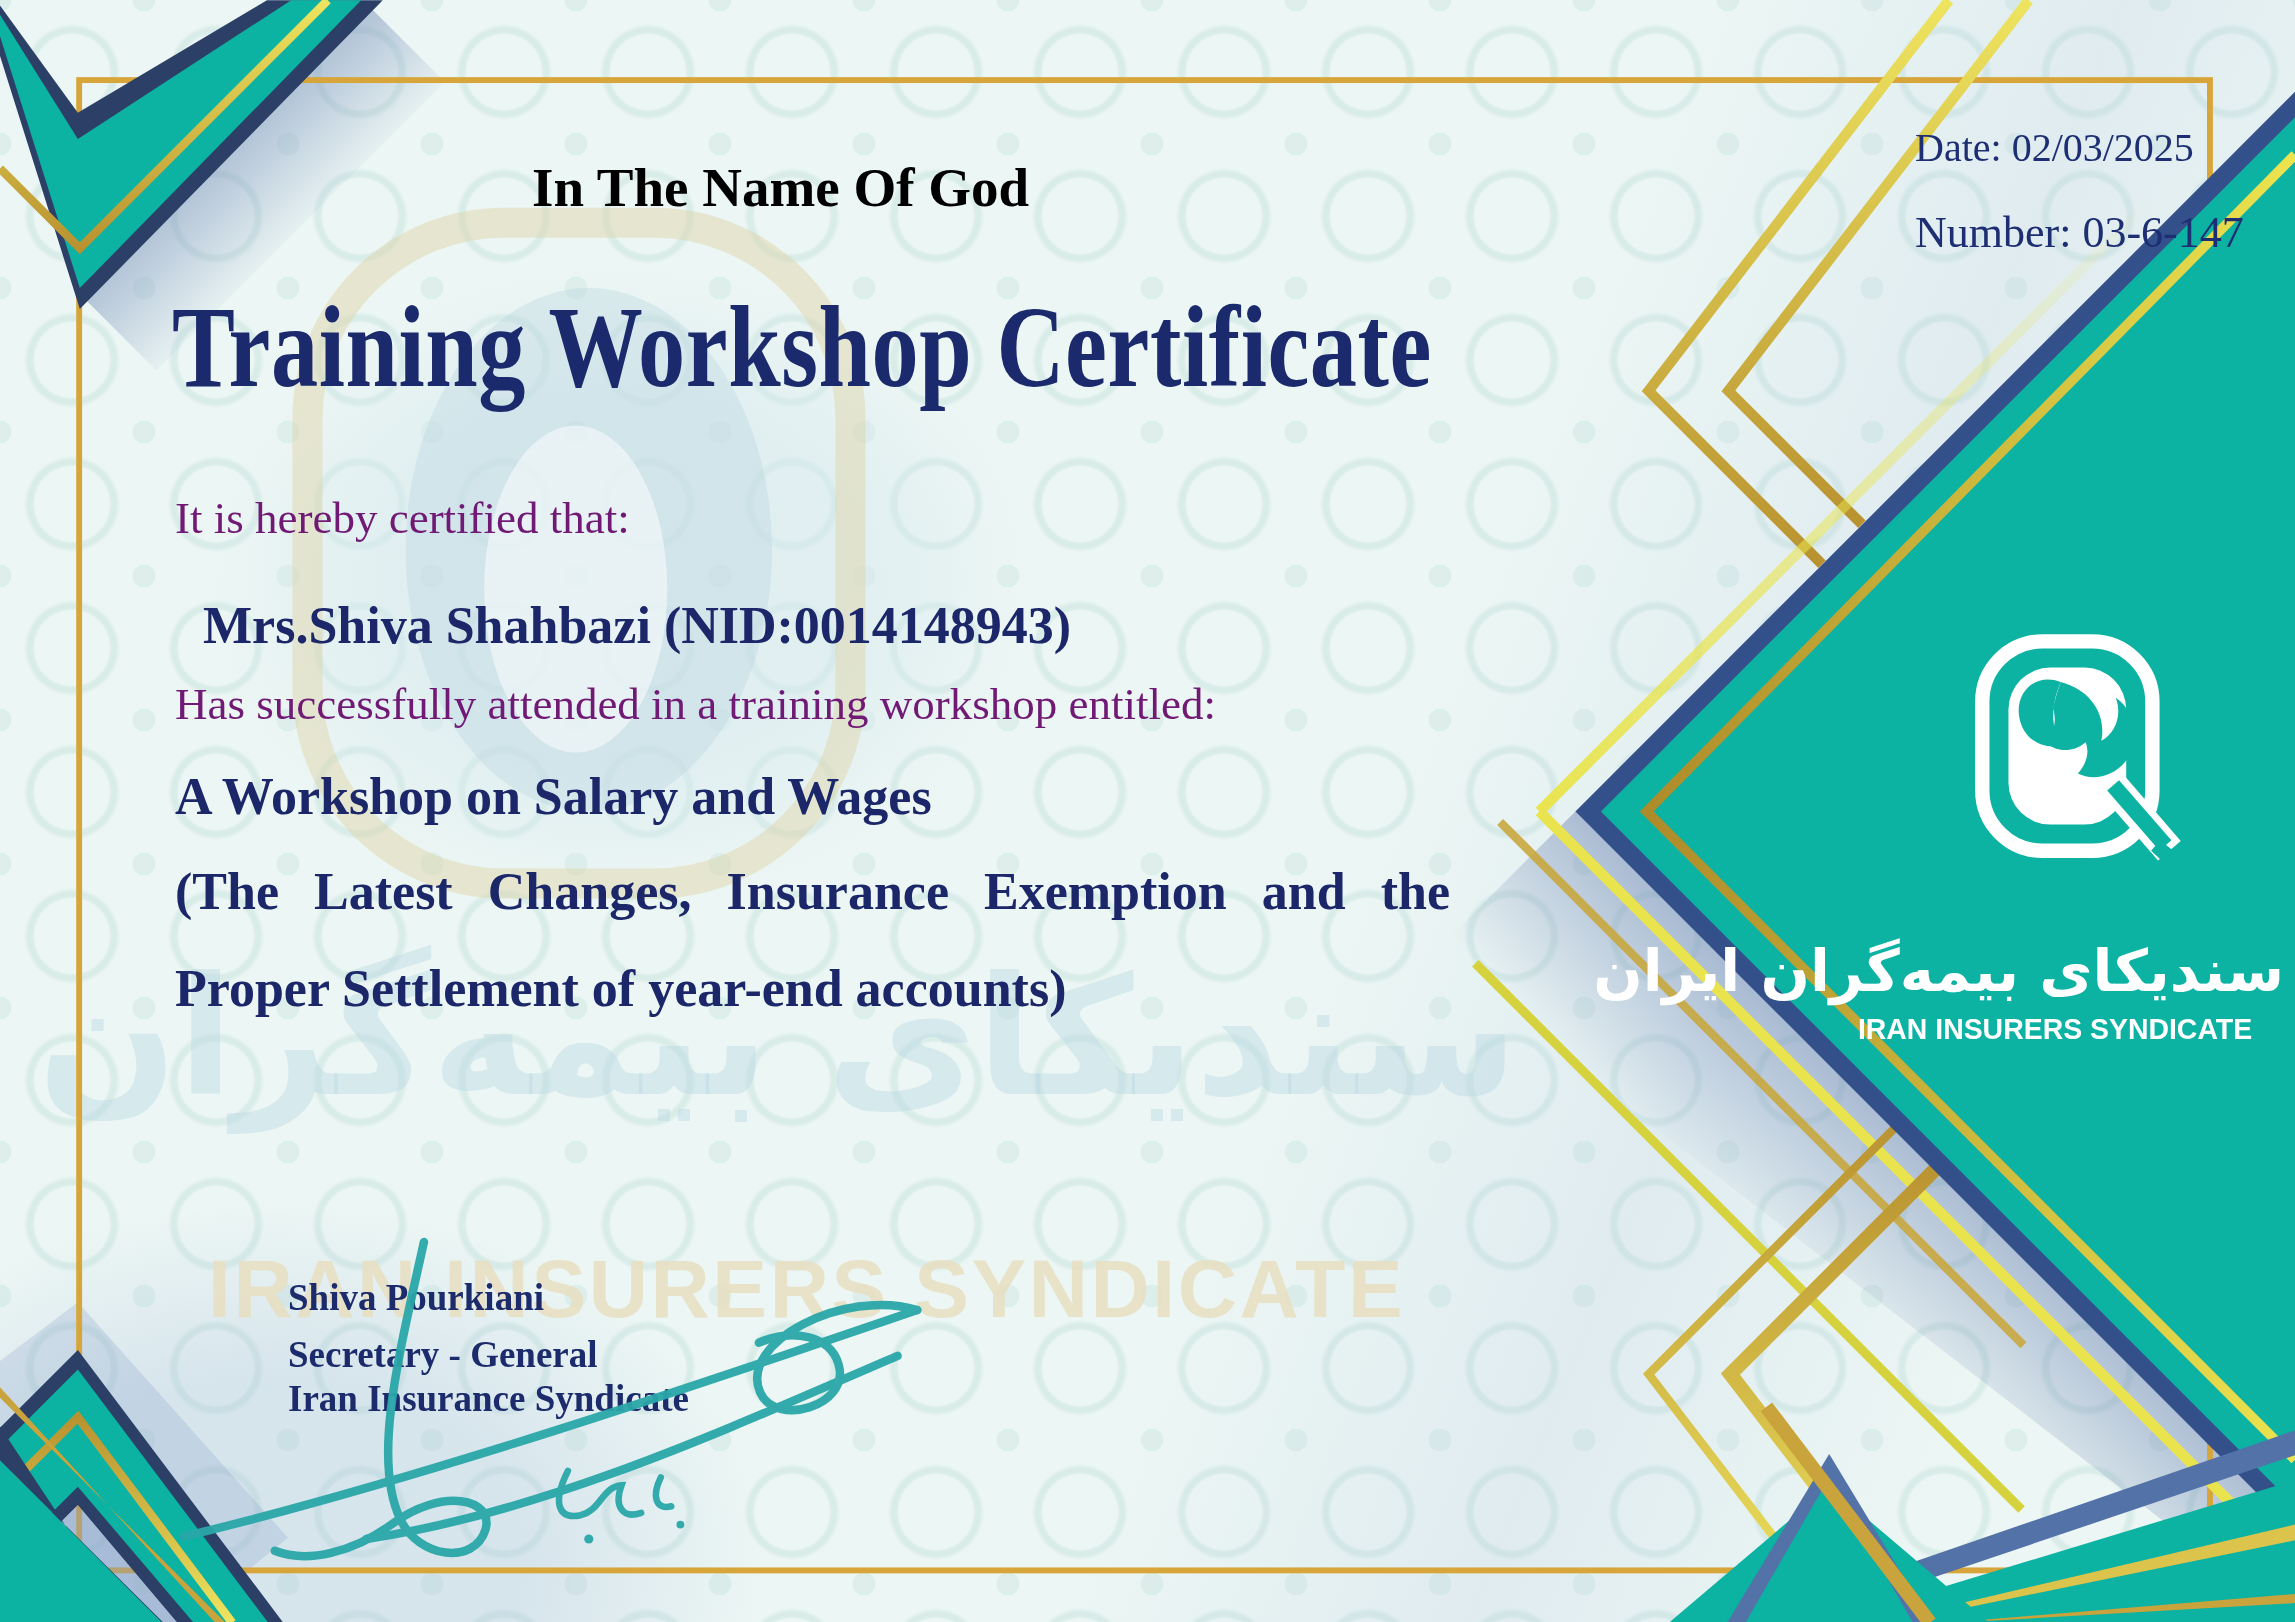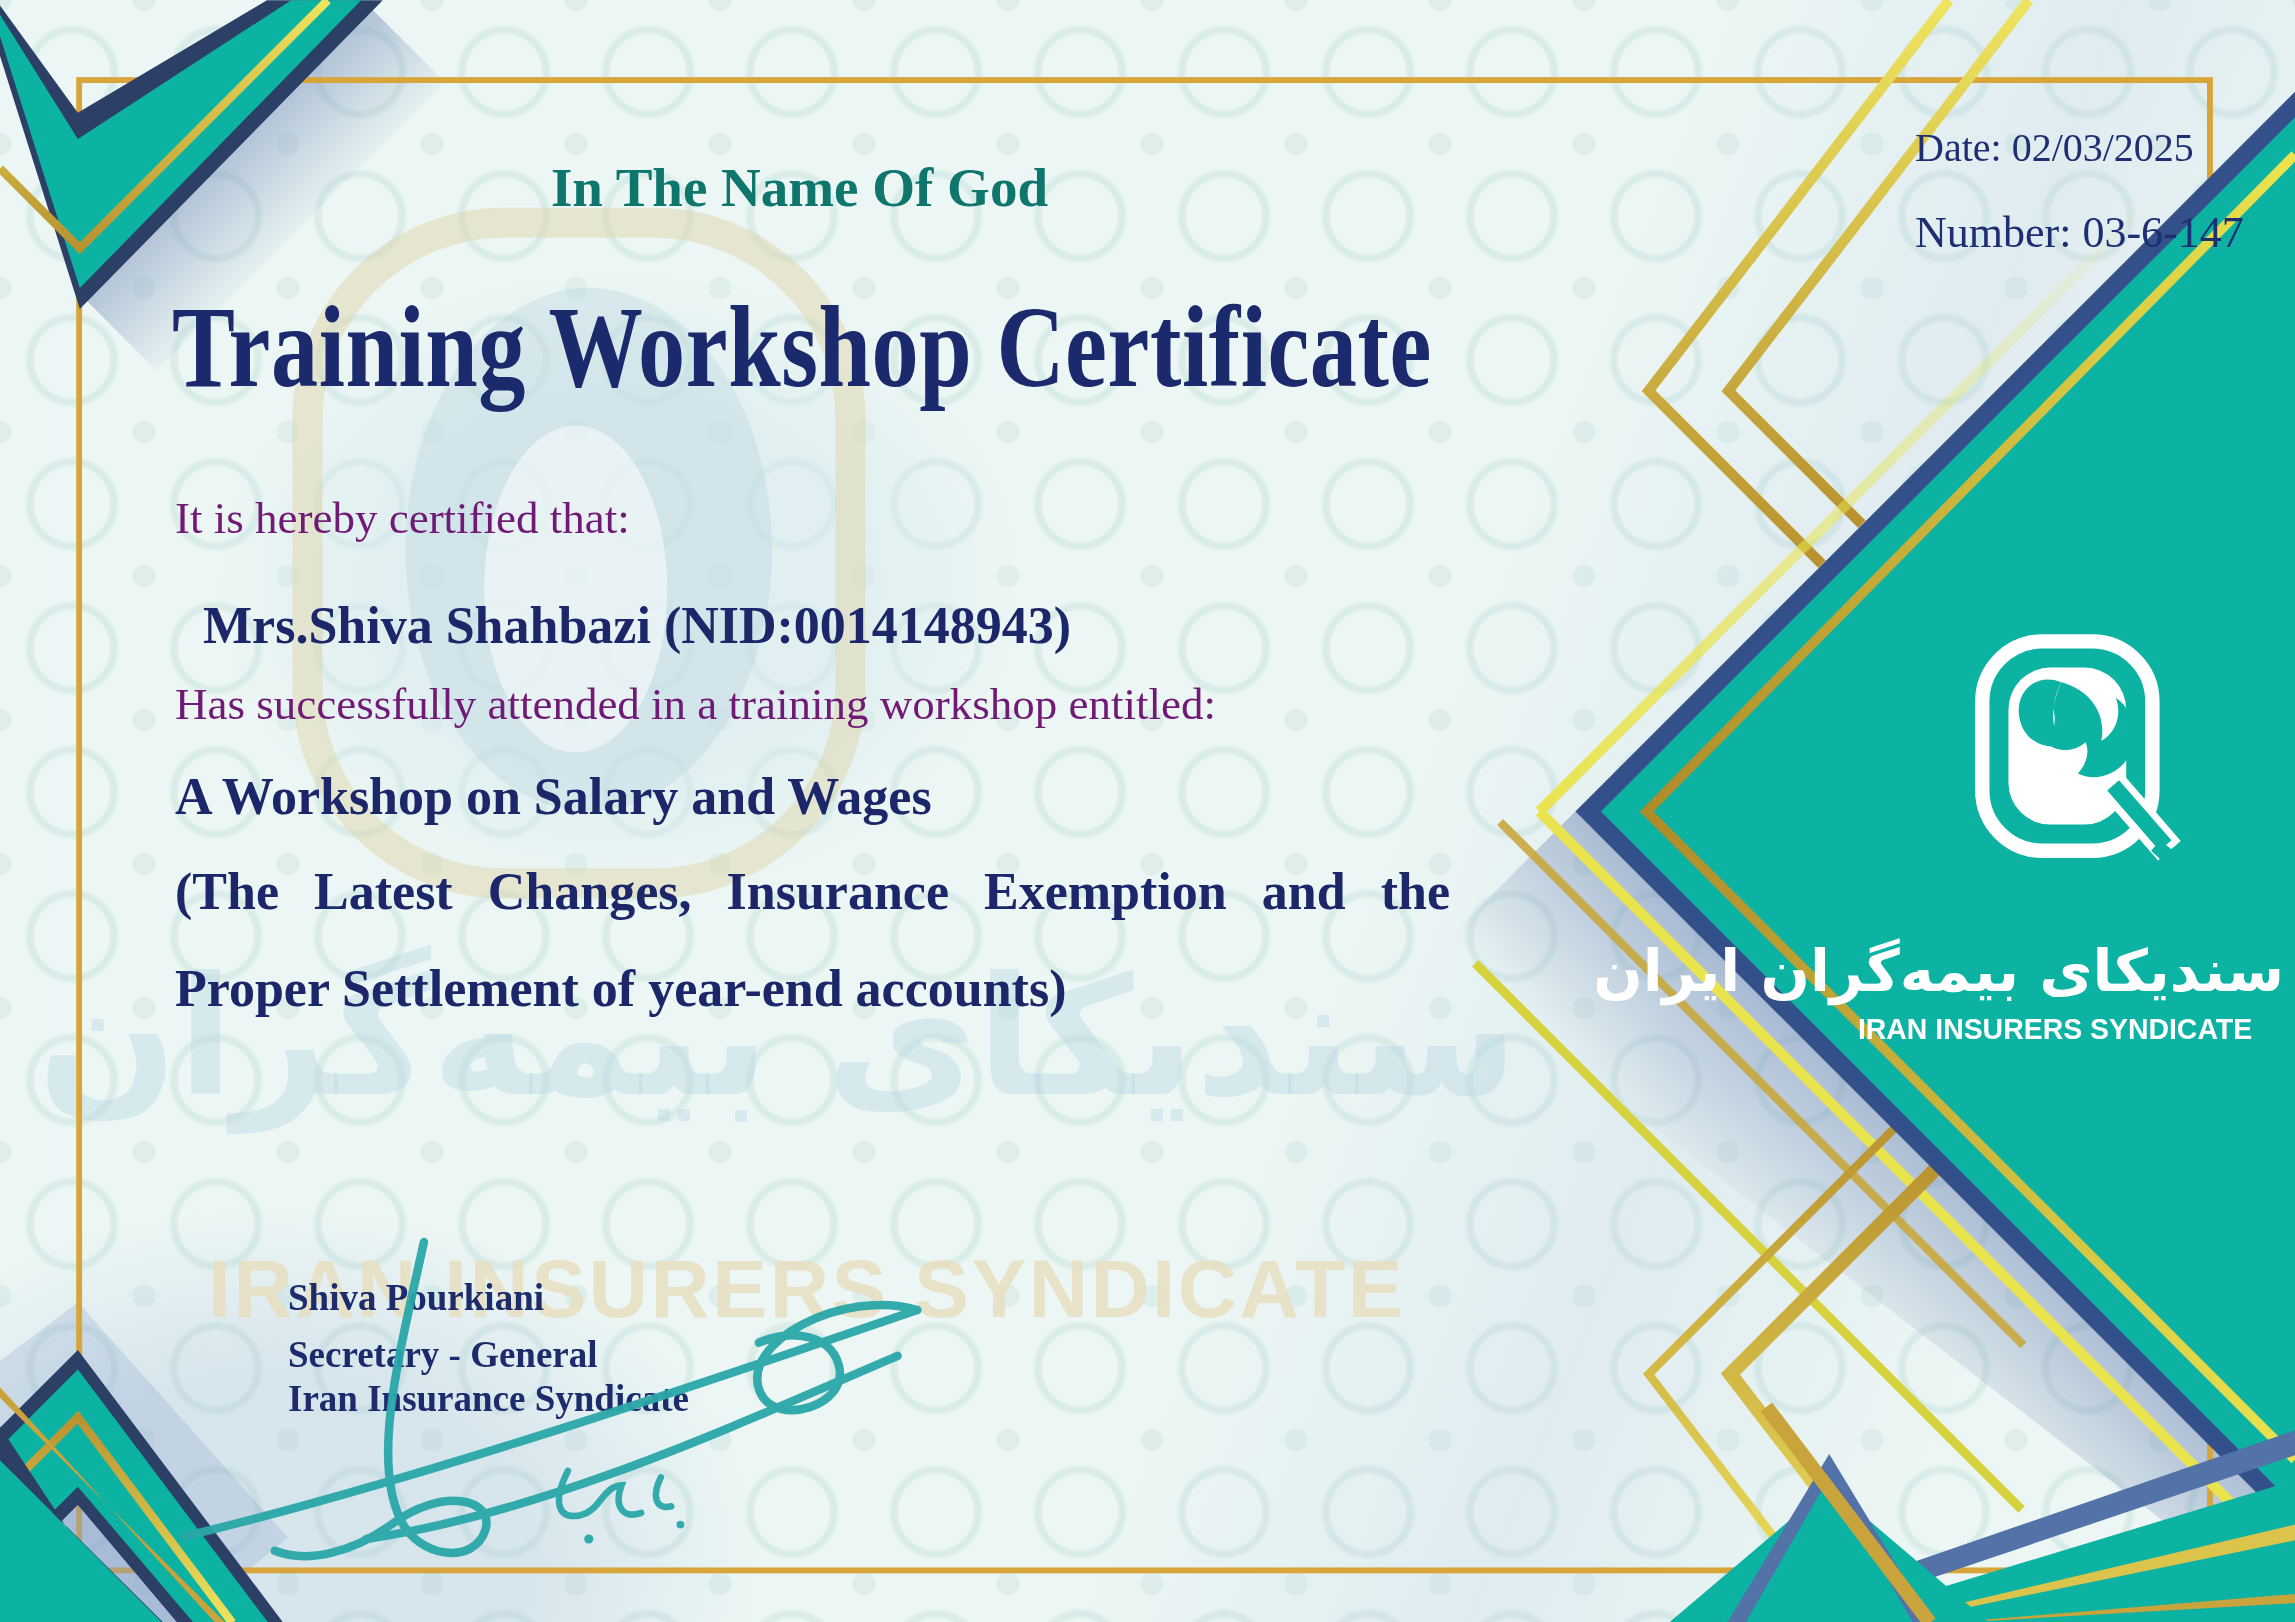--- a/index.html
+++ b/index.html
@@ -14,21 +14,21 @@
     background-size:144px 144px,144px 144px;
     background-position:0 0,72px 72px;}
   #haze{position:absolute;inset:0;
     background:
       radial-gradient(ellipse 589px 458px at 27% 36%, rgba(215,233,238,.55) 0 40%, rgba(215,233,238,0) 70%),
       radial-gradient(ellipse 720px 523px at 12% 96%, rgba(165,188,218,.30) 0 35%, rgba(165,188,218,0) 68%),
       linear-gradient(112deg, rgba(255,255,255,0) 58%, rgba(178,198,224,.22) 72%, rgba(255,255,255,0) 86%);}
   .abs{position:absolute;}
   .nowrap{white-space:nowrap;}
   
-  #bismillah{left:498px;top:156px;width:550px;text-align:right;font-size:55px;font-weight:bold;color:#0f766e;}
+  #bismillah{left:532px;top:156px;width:550px;text-align:left;font-size:55px;font-weight:bold;color:#000000;}
   #dateline{left:1915px;top:124px;font-size:40px;color:#1d2f72;text-align:center;}
   #numberline{left:1915px;top:207px;font-size:44px;color:#1d2f72;}
   #title{left:172px;top:280px;font-size:115px;font-weight:bold;color:#1b296d;
     transform:scale(.82,1.02);transform-origin:left top;letter-spacing:0.7px;}
   .bodyline{left:175px;color:#701a75;}
   #l1{top:492px;font-size:45px;}
   #l2{top:596px;font-size:52px;font-weight:bold;color:#1b2768;margin-left:28px;}
   #l3{top:678px;font-size:45px;}
   #l4{top:767px;font-size:52px;font-weight:bold;color:#1b2768;}
   #l5{top:862px;font-size:52px;font-weight:bold;color:#1b2768;width:1275px;text-align:justify;text-align-last:justify;}

